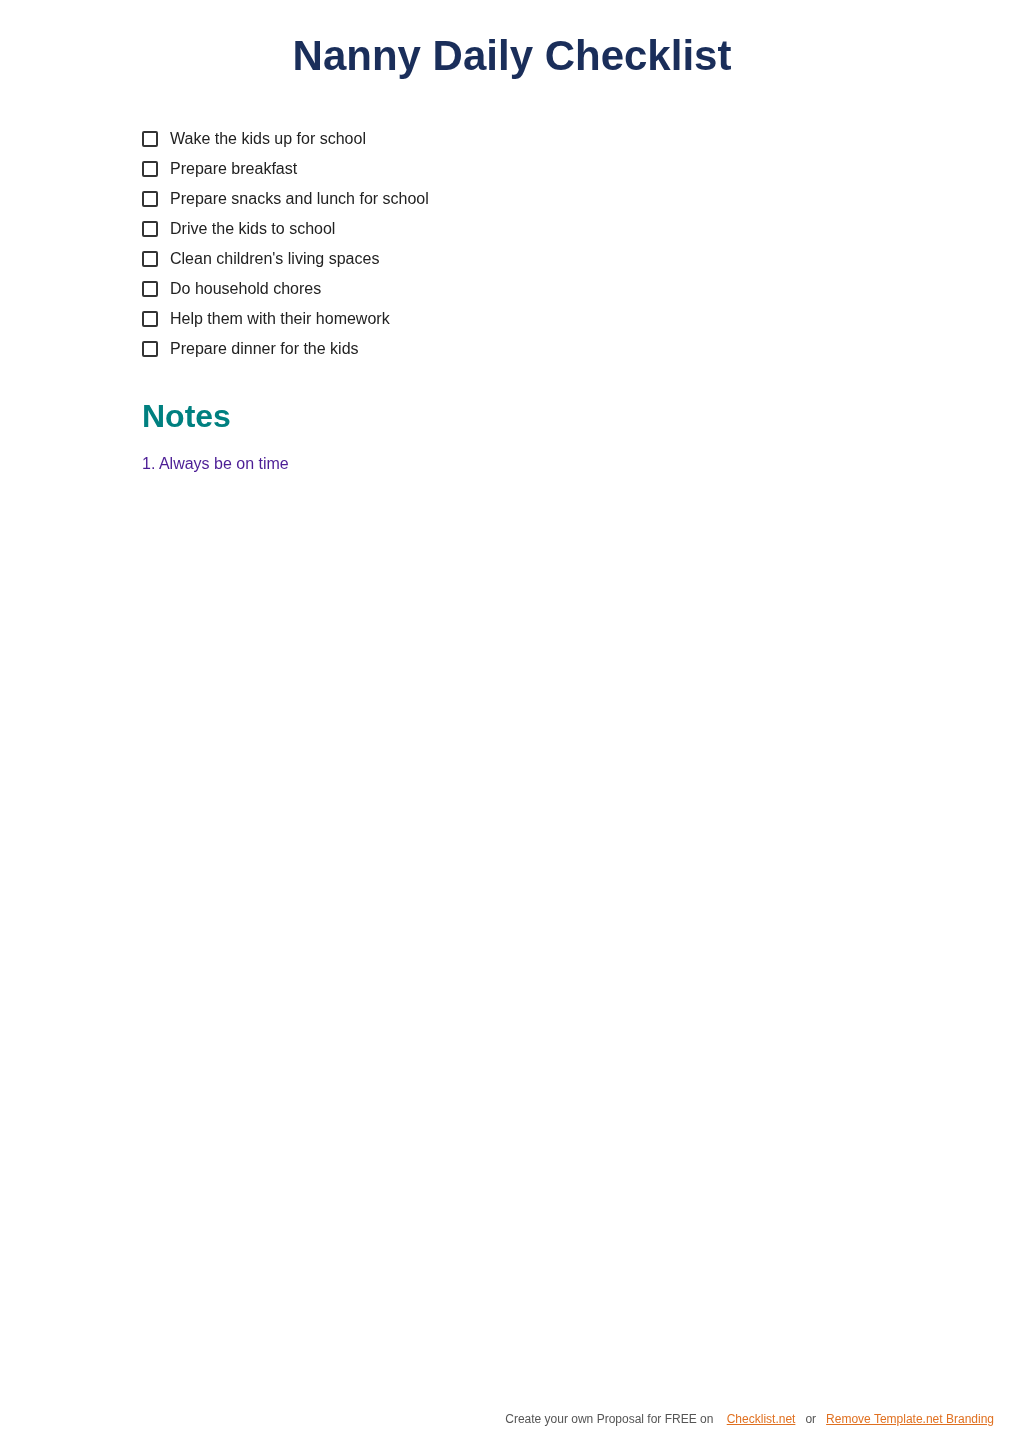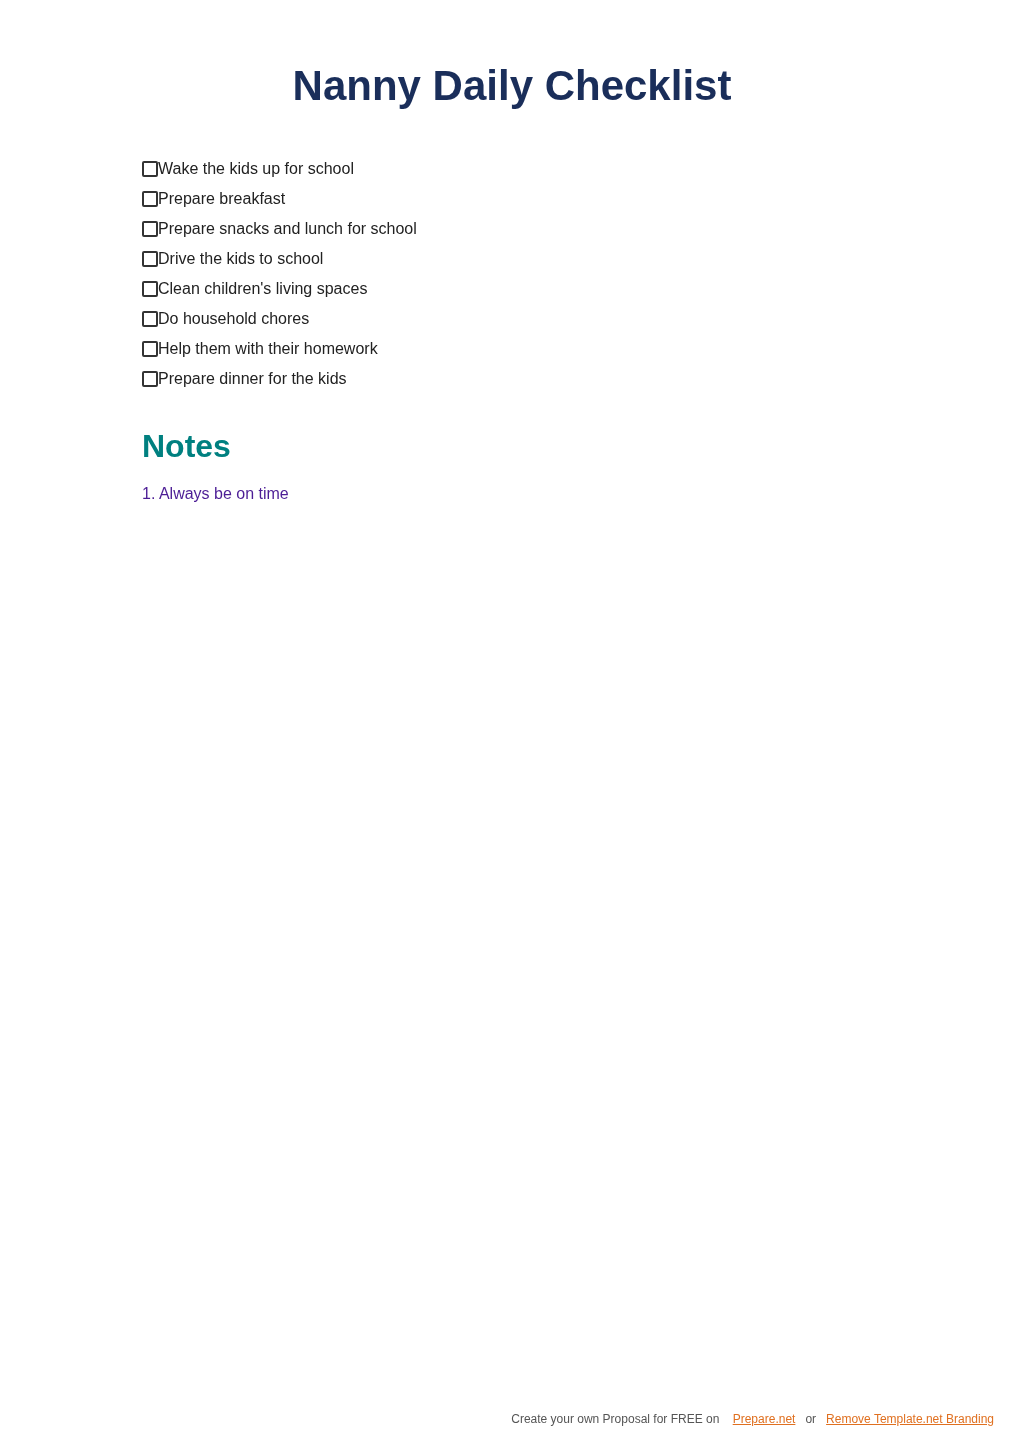--- a/index.html
+++ b/index.html
@@ -12,40 +12,41 @@
       width: 1024px;
       min-height: 1446px;
       background-color: #ffffff;
       font-family: Arial, sans-serif;
       position: relative;
     }
 
     .page-container {
       max-width: 900px;
       margin: 0 auto;
-      padding: 62px 80px 100px 80px;
+      padding: 32px 80px 100px 80px;
     }
 
     .page-title {
       text-align: center;
       font-size: 42px;
       font-weight: 900;
       color: #1a2e5a;
       margin-bottom: 50px;
       font-family: Arial, sans-serif;
     }
 
     .checklist-section {
       margin-bottom: 40px;
     }
 
     .checklist-item {
       display: flex;
       align-items: center;
       margin-bottom: 12px;
+      gap: 12px;
     }
 
     .checkbox {
       width: 16px;
       height: 16px;
       border: 2px solid #333;
       border-radius: 2px;
       flex-shrink: 0;
       display: inline-block;
     }
@@ -136,18 +137,18 @@
     <h2 class="notes-heading">Notes</h2>
     <div id="notes-list">
         <p class="note-item">1. Always be on time</p>
       </div>
   </div>
 </div>
 
 <div class="footer">
   <span>Create your own Proposal for FREE on</span>
   &nbsp;&nbsp;
-  <a href="#">Prepare.net</a>
+  <a href="#">Checklist.net</a>
   &nbsp;
   <span>or</span>
   &nbsp;
   <a href="#">Remove Template.net Branding</a>
 </div>
 
 </body></html>

